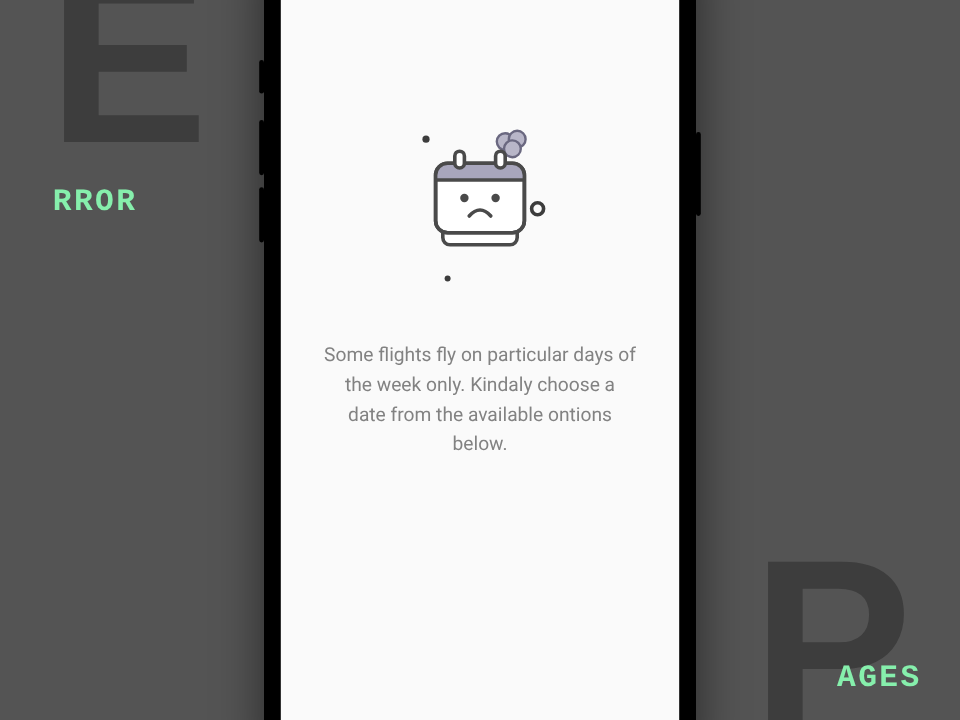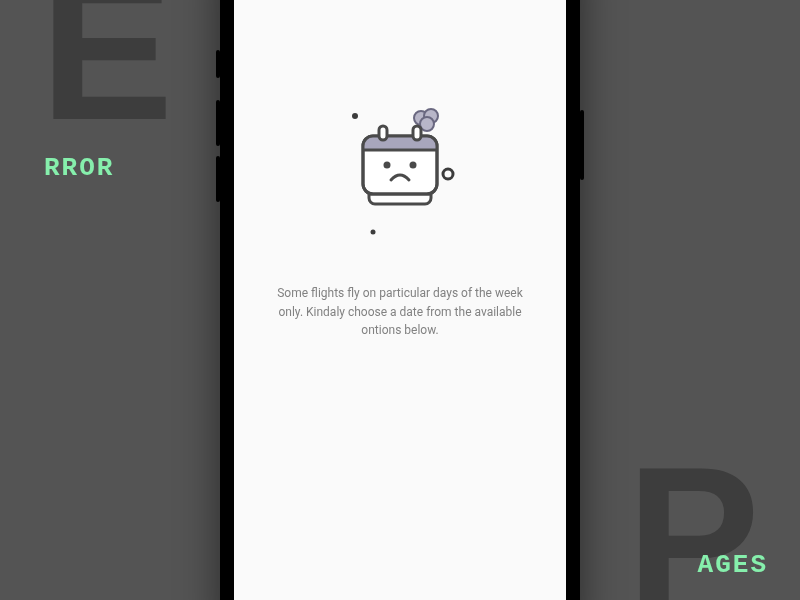--- a/index.html
+++ b/index.html
@@ -90,21 +90,21 @@
   .title {
     font-size: 19px;
     font-weight: 700;
     color: #3c3c3c;
     text-align: center;
     line-height: 1.35;
     max-width: 260px;
     margin-bottom: 14px;
   }
   .subtitle {
-    font-size: 12px;
+    font-size: 16px;
     color: #828282;
     text-align: center;
     line-height: 1.55;
     max-width: 260px;
   }
 </style>
 </head>
 <body>
 
 <div class="bg-letter bg-E">E</div>

